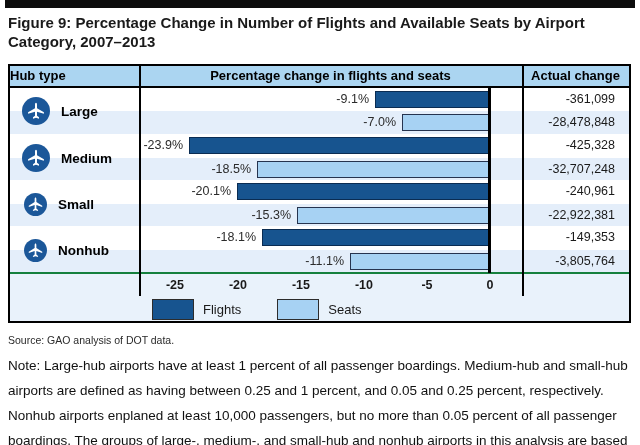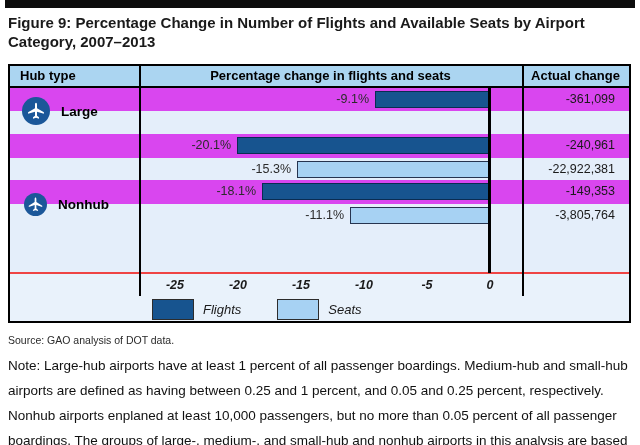--- a/index.html
+++ b/index.html
@@ -8,28 +8,28 @@
 
   .top-bar { position:absolute; left:5px; top:0; width:630px; height:8px; background:#0c0c0c; }
 
   .title { position:absolute; left:8px; top:13px; width:612px; font-size:15px; font-weight:bold; line-height:19px; color:#1a1a1a; }
 
   
   .table { position:absolute; left:8px; top:64px; width:623px; height:259px; border:2px solid #000; background:#e4eefa; }
 
   .header-row { display:flex; height:22px; background:#abd5f1; border-bottom:2px solid #000; font-size:13px; font-weight:bold; }
   .hcell { line-height:20px; }
-  .hcell.hub { width:129px; padding-left:10px; }
+  .hcell.hub { width:129px; }
   .hcell.chart { width:383px; text-align:center;border-radius:7px; }
   .hcell.actual { flex:1; text-align:center; }
 
   .row { position:relative; width:619px; height:46px; }
   .row + .row { border-top:1px solid #000; }
   .band { position:absolute; left:0; width:619px; height:23px; }
-  .band.top { top:0; background:#d946ef; }
+  .band.top { top:0; background:#ffffff; }
   .band.bot { top:23px; background:#e4eefa; }
   .row + .row .band.top { top:-1px; height:24px; }
 
   .bar { position:absolute; top:3px; height:17px; right:139px; }
   .bar.flights { background:#17548f; border:1px solid #0a2c52; }
   .bar.seats  { background:#a7d2f3; border:1px solid #26344f; }
   .pct { position:absolute; top:3px; height:17px; line-height:17px; font-size:12.5px; color:#2b2b2b; white-space:nowrap; }
 
   .hubcell { position:absolute; left:0; top:0; width:129px; height:46px; display:flex; align-items:center; z-index:3; }
   .plane-circle { display:inline-flex; align-items:center; justify-content:center; border-radius:50%; background:#1b5799; margin-left:12px; }
@@ -39,21 +39,21 @@
 
   .actual-val { position:absolute; right:14px; width:100px; text-align:right; font-size:12.5px; line-height:23px; color:#1a1a1a; }
   .actual-val.f { top:0; }
   .actual-val.s { top:23px; }
 
   .vline { position:absolute; background:#000; z-index:2; }
   .vline.col1 { left:129px; top:0; width:2px; height:230px; }
   .vline.col2 { left:512px; top:0; width:2px; height:230px; }
   .vline.zero { left:478px; top:22px; width:3px; height:185px; }
 
-  .footer { position:absolute; left:0; top:206px; width:619px; height:49px; border-top:2px solid #ef4444; background:#e9f2fb;font-style:italic; }
+  .footer { position:absolute; left:0; top:206px; width:619px; height:49px; border-top:2px solid #15803d; background:#e9f2fb; }
   .tick { position:absolute; top:4px; transform:translateX(-50%); font-size:12.5px; font-weight:bold; color:#1a1a1a; }
   .legend { position:absolute; left:142px; top:25px; display:flex; align-items:center; gap:36px; }
   .legend-item { display:flex; align-items:center; }
   .swatch { width:42px; height:21px; border:1px solid #2c2c2c; }
   .legend-label { font-size:13px; margin-left:9px; color:#1a1a1a; }
 
   .source { position:absolute; left:8px; top:334px; font-size:10.5px; color:#2a2a2a; }
   .note { position:absolute; left:8px; top:353px; width:627px; font-size:13.5px; line-height:25px; color:#111; }
 </style>
 </head>
@@ -72,41 +72,74 @@
       <div class="hcell chart">Percentage change in flights and seats</div>
       <div class="hcell actual">Actual change</div>
     </div>
 
     <div class="row">
       <div class="band top">
         <span class="pct" style="right: 260px;">-9.1%</span>
         <div class="bar flights" style="width: 115px;"></div>
         <span class="actual-val f">-361,099</span>
       </div>
+      <div class="band bot">
+        <span class="pct" style="right: 233px;">-7.0%</span>
+        <div class="bar seats" style="width: 88px;"></div>
+        <span class="actual-val s" style="top:0">-28,478,848</span>
+      </div>
       <div class="hubcell icon-lg">
         <span class="plane-circle">
           <svg width="20" height="20" viewBox="0 0 24 24">
               <path d="M12 2.2 C12.7 2.2 13.2 3.2 13.2 4.4 L13.2 8.6 L21.5 13.6 L21.5 15.4 L13.2 12.8 L13.2 17.6 L15.6 19.6 L15.6 21.2 L12 20 L8.4 21.2 L8.4 19.6 L10.8 17.6 L10.8 12.8 L2.5 15.4 L2.5 13.6 L10.8 8.6 L10.8 4.4 C10.8 3.2 11.3 2.2 12 2.2 Z" fill="#ffffff"></path>
             </svg>
         </span>
         <span class="hub-label">Large</span>
       </div>
     </div>
 
+    <div class="row">
+      <div class="band top">
+        <span class="pct" style="right: 446px;">-23.9%</span>
+        <div class="bar flights" style="width: 301px;"></div>
+        <span class="actual-val f">-425,328</span>
+      </div>
+      <div class="band bot">
+        <span class="pct" style="right: 378px;">-18.5%</span>
+        <div class="bar seats" style="width: 233px;"></div>
+        <span class="actual-val s" style="top:0">-32,707,248</span>
+      </div>
+      <div class="hubcell icon-lg">
+        <span class="plane-circle">
+          <svg width="20" height="20" viewBox="0 0 24 24">
+              <path d="M12 2.2 C12.7 2.2 13.2 3.2 13.2 4.4 L13.2 8.6 L21.5 13.6 L21.5 15.4 L13.2 12.8 L13.2 17.6 L15.6 19.6 L15.6 21.2 L12 20 L8.4 21.2 L8.4 19.6 L10.8 17.6 L10.8 12.8 L2.5 15.4 L2.5 13.6 L10.8 8.6 L10.8 4.4 C10.8 3.2 11.3 2.2 12 2.2 Z" fill="#ffffff"></path>
+            </svg>
+        </span>
+        <span class="hub-label">Medium</span>
+      </div>
+    </div>
 
     <div class="row">
       <div class="band top">
         <span class="pct" style="right: 398px;">-20.1%</span>
         <div class="bar flights" style="width: 253px;"></div>
         <span class="actual-val f">-240,961</span>
       </div>
       <div class="band bot">
         <span class="pct" style="right: 338px;">-15.3%</span>
         <div class="bar seats" style="width: 193px;"></div>
         <span class="actual-val s" style="top:0">-22,922,381</span>
+      </div>
+      <div class="hubcell icon-sm">
+        <span class="plane-circle">
+          <svg width="17" height="17" viewBox="0 0 24 24">
+              <path d="M12 2.2 C12.7 2.2 13.2 3.2 13.2 4.4 L13.2 8.6 L21.5 13.6 L21.5 15.4 L13.2 12.8 L13.2 17.6 L15.6 19.6 L15.6 21.2 L12 20 L8.4 21.2 L8.4 19.6 L10.8 17.6 L10.8 12.8 L2.5 15.4 L2.5 13.6 L10.8 8.6 L10.8 4.4 C10.8 3.2 11.3 2.2 12 2.2 Z" fill="#ffffff"></path>
+            </svg>
+        </span>
+        <span class="hub-label">Small</span>
       </div>
     </div>
 
     <div class="row">
       <div class="band top">
         <span class="pct" style="right: 373px; margin-left: 24px;">-18.1%</span>
         <div class="bar flights" style="width: 228px;"></div>
         <span class="actual-val f">-149,353</span>
       </div>
       <div class="band bot">

